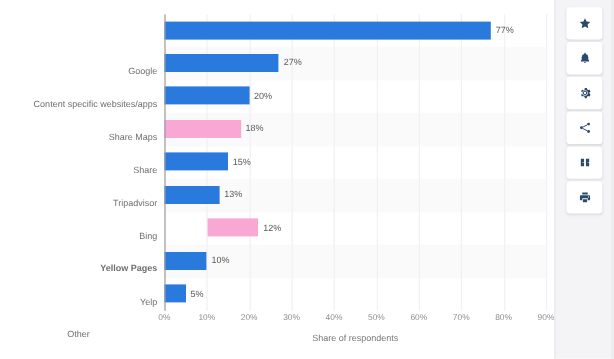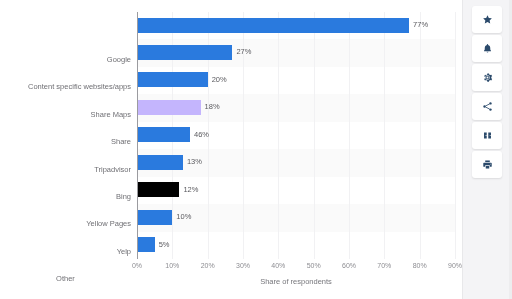--- a/index.html
+++ b/index.html
@@ -175,21 +175,21 @@
 
   <div id="chart-area">
 
     <div id="cat-labels">
         <div class="cat-label-wrap" style="top: 21.7222px;">Google</div>
         <div class="cat-label-wrap" style="top: 49.1667px;">Content specific websites/apps</div>
         <div class="cat-label-wrap" style="top: 76.6111px;">Share Maps</div>
         <div class="cat-label-wrap" style="top: 104.056px;">Share</div>
         <div class="cat-label-wrap" style="top: 131.5px;">Tripadvisor</div>
         <div class="cat-label-wrap" style="top: 158.944px;">Bing</div>
-        <div class="cat-label-wrap" style="top: 186.389px;">Yellow Pages</div>
+        <div class="cat-label-wrap" style="top: 186.389px; font-weight: bold;">Yellow Pages</div>
         <div class="cat-label-wrap" style="top: 213.833px;">Yelp</div>
         <div class="cat-label-wrap" style="top: 241.278px; text-align: center;">Other</div>
       </div>
 
     <div id="plot">
       <div id="bands">
           <div class="rowband" style="top: 27.4444px; height: 27.4444px;"></div>
           <div class="rowband" style="top: 82.3333px; height: 27.4444px;"></div>
           <div class="rowband" style="top: 137.222px; height: 27.4444px;"></div>
           <div class="rowband" style="top: 192.111px; height: 27.4444px;"></div>
@@ -216,36 +216,36 @@
             <div class="bar" style="width: 95.4px; background: rgb(42, 122, 222);">
               <span class="bar-value">27%</span>
             </div>
           </div>
           <div class="bar-row" style="top: 54.8889px;">
             <div class="bar" style="width: 70.6667px; background: rgb(42, 122, 222);">
               <span class="bar-value">20%</span>
             </div>
           </div>
           <div class="bar-row" style="top: 82.3333px;">
-            <div class="bar" style="width: 63.6px; background: #c4b5fd;">
+            <div class="bar" style="width: 63.6px; background: #f9a8d4;">
               <span class="bar-value">18%</span>
             </div>
           </div>
           <div class="bar-row" style="top: 109.778px;">
             <div class="bar" style="width: 53px; background: rgb(42, 122, 222);">
-              <span class="bar-value">46%</span>
+              <span class="bar-value">15%</span>
             </div>
           </div>
           <div class="bar-row" style="top: 137.222px;">
             <div class="bar" style="width: 45.9333px; background: rgb(42, 122, 222);">
               <span class="bar-value">13%</span>
             </div>
           </div>
           <div class="bar-row" style="top: 164.667px;">
-            <div class="bar" style="width: 42.4px; background: #000000;">
+            <div class="bar" style="width: 42.4px; background: #f9a8d4; margin-left: 36px;">
               <span class="bar-value">12%</span>
             </div>
           </div>
           <div class="bar-row" style="top: 192.111px;">
             <div class="bar" style="width: 35.3333px; background: rgb(42, 122, 222);">
               <span class="bar-value">10%</span>
             </div>
           </div>
           <div class="bar-row" style="top: 219.556px;">
             <div class="bar" style="width: 17.6667px; background: rgb(42, 122, 222);">

